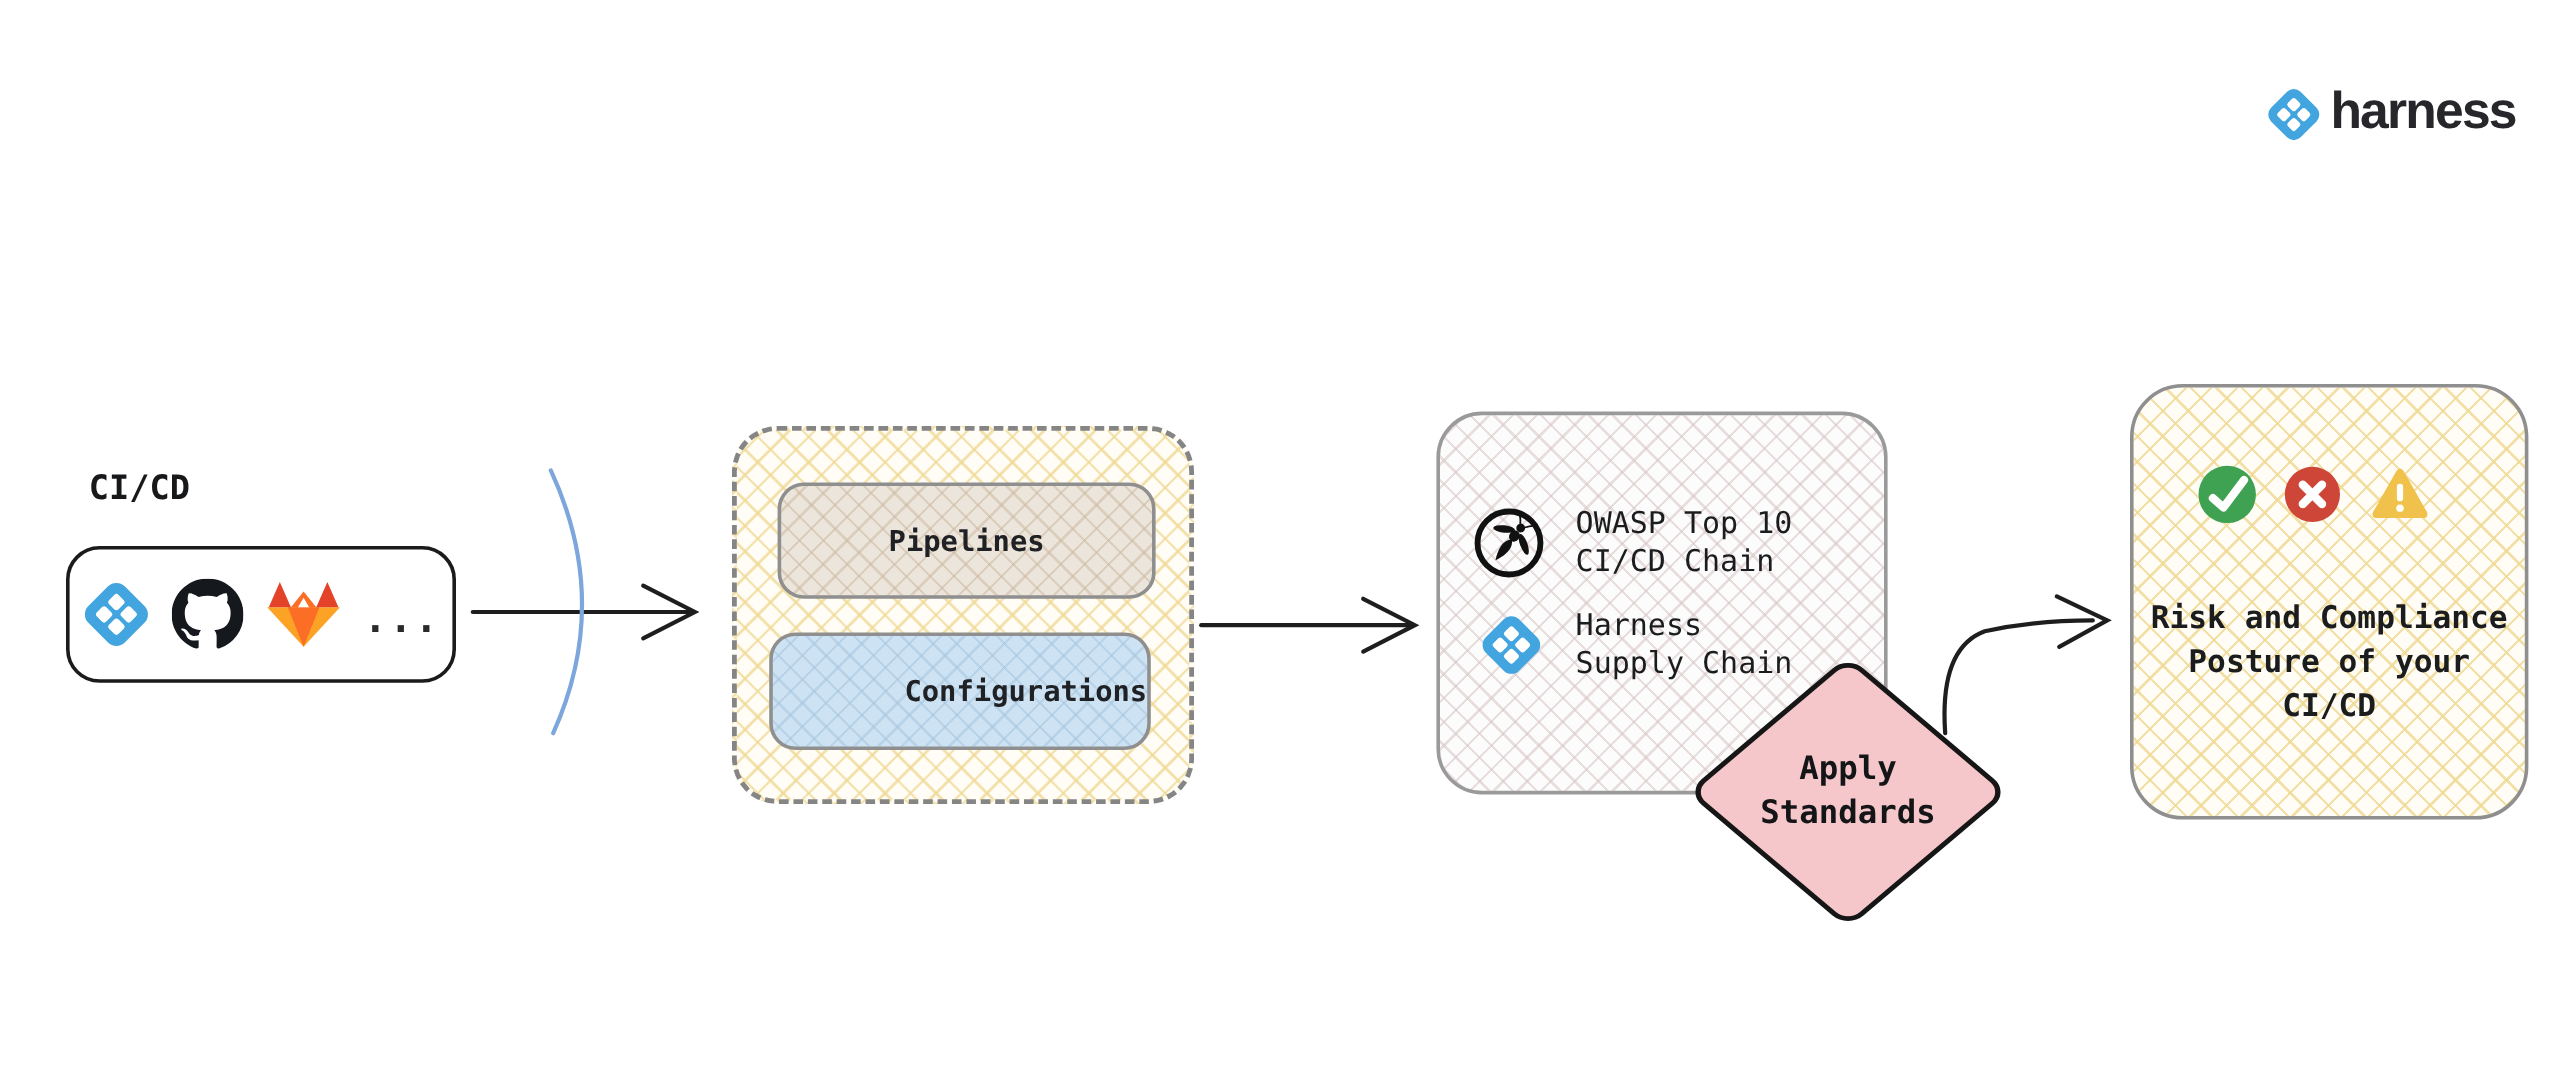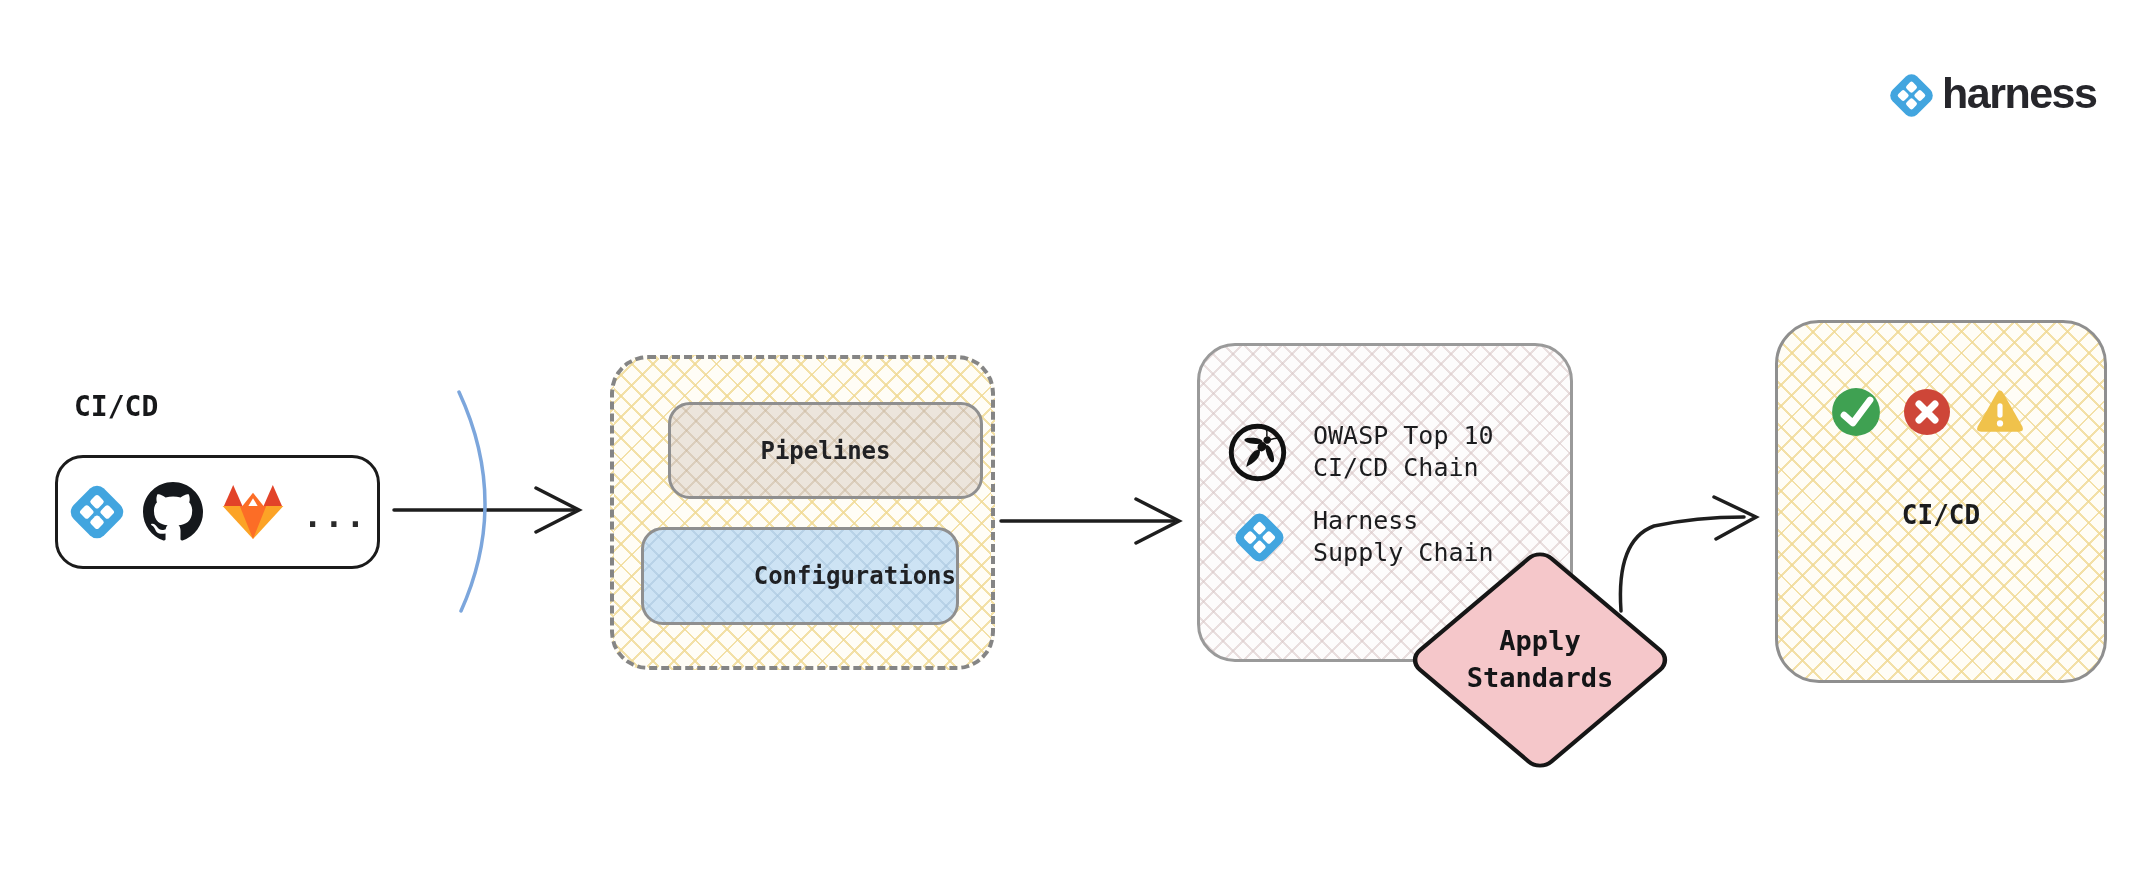--- a/index.html
+++ b/index.html
@@ -57,21 +57,21 @@
   
   .dashed-box{
     left:610px;top:355px;width:385px;height:315px;box-sizing:border-box;
     border:4px dashed #858585;border-radius:38px;
   }
   .pill{
     box-sizing:border-box;border:3px solid #8f8f8f;border-radius:22px;
     display:flex;align-items:center;justify-content:center;
     font-size:24px;font-weight:600;color:#202124;
   }
-  .pipelines{left:668px;top:402px;width:315px;height:97px;align-items:center;}
+  .pipelines{left:648px;top:402px;width:315px;height:97px;align-items:center;}
   .configurations{left:641px;top:527px;width:318px;height:98px;justify-content:flex-end;}
 
   
   .standards-box{
     left:1197px;top:343px;width:376px;height:319px;box-sizing:border-box;
     border:3px solid #9a9a9a;border-radius:38px;
   }
   .std-row{position:absolute;display:flex;align-items:center;}
   .std-text{font-size:25px;line-height:32px;font-weight:400;color:#1b1c1e;}
 
@@ -203,20 +203,22 @@
         <use href="#check-mark"></use>
       </svg>
     <svg width="50" height="50">
         <use href="#cross-mark"></use>
       </svg>
     <svg width="56" height="52">
         <use href="#warn-mark"></use>
       </svg>
   </div>
   <div class="abs result-text z2">
+    <div>Risk and Compliance</div>
+    <div>Posture of your</div>
     <div>CI/CD</div>
   </div>
 
   <svg class="layer z5" width="2140" height="890" viewBox="0 0 2140 890">
     <g stroke="var(--arrow_black)" stroke-width="3.5" fill="none" stroke-linecap="round">
       <path d="M394 510 H574"></path>
       <path d="M536 488 L579 510 L536 532"></path>
       <path d="M1001 521 H1174"></path>
       <path d="M1136 499 L1179 521 L1136 543"></path>
     </g>

